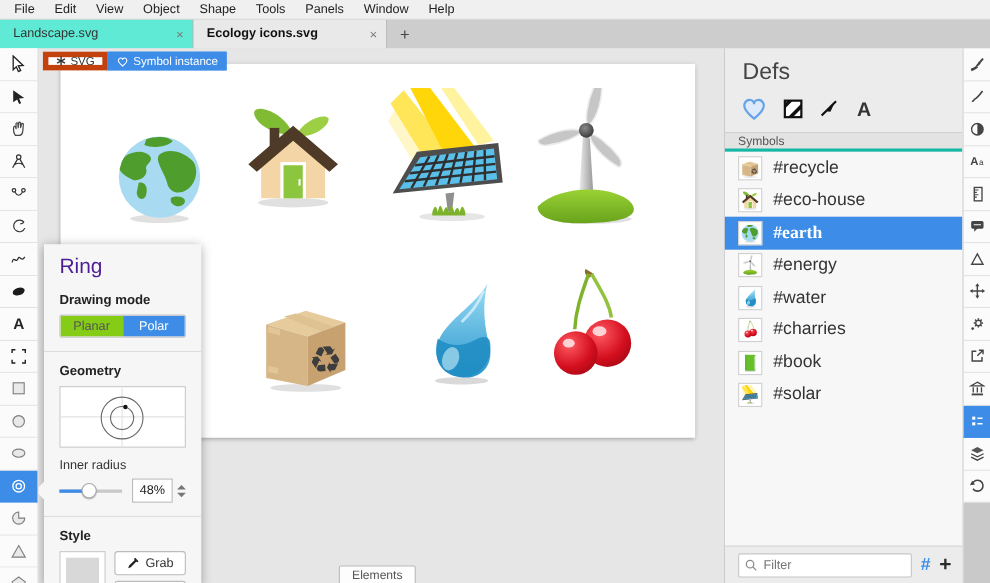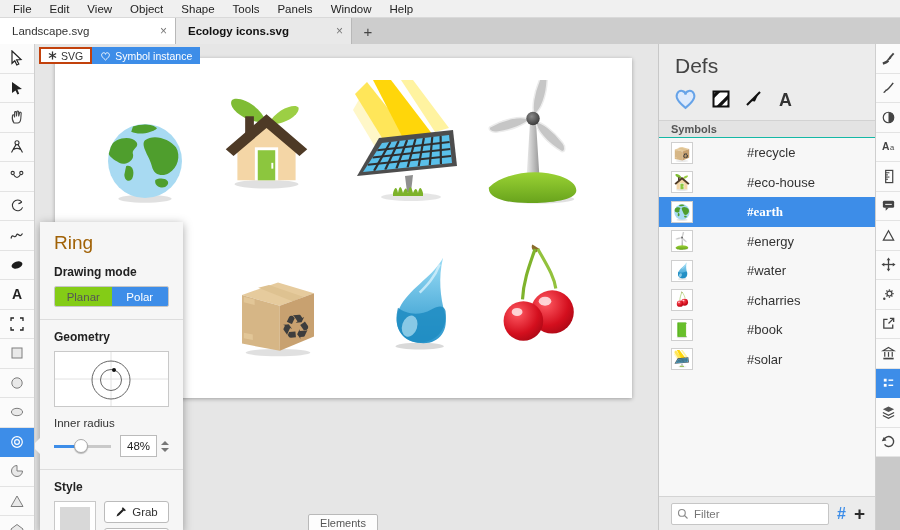--- a/index.html
+++ b/index.html
@@ -6,49 +6,49 @@
   html,body { width:900px; height:530px; overflow:hidden;
     font-family:"Liberation Sans", sans-serif; background:#e6e6e6; }
   
   .menubar { height:18px; background:#f0f0f0; display:flex; align-items:center;
     padding-left:4px; border-bottom:1px solid #d9d9d9; }
   .menu-item { font-size:11.5px; color:#222; padding:0 9px; cursor:default; }
   
   .tabstrip { height:26px; background:#cdcdcd; display:flex; }
   .tab { width:176px; display:flex; align-items:center; padding:0 8px 0 12px;
     border-right:1px solid #b8b8b8; font-size:11.5px; color:#333; }
-  .tab.inactive { background:#ffffff; }
+  .tab.inactive { background:#5eead4; }
   .tab.active { background:#e9e9e9; font-weight:bold; color:#111;justify-content:center; }
   .tab-close { margin-left:auto; color:#777; font-size:12px; font-weight:normal; }
   .newtab { width:32px; display:flex; align-items:center; justify-content:center;
     font-size:15px; color:#444; }
   
   .main { display:flex; height:486px; }
   
   .ltoolbar { width:35px; background:#fbfbfb; border-right:1px solid #cfcfcf; }
   .tcell { width:100%; height:29.5px; display:flex; align-items:center;
     justify-content:center; border-bottom:1px solid #e3e3e3; background:#fbfbfb; }
   .tcell.sel { background:#3d8de8; border-bottom-color:#3d8de8; }
   .ic { width:16px; height:16px; display:block; }
   
   .canvas { width:623px; position:relative; background:#e6e6e6; overflow:hidden; }
   .artboard { position:absolute; left:20px; top:14px; width:577px; height:340px;
     background:#fff; box-shadow:0 1px 4px rgba(0,0,0,.30); }
   .chips { position:absolute; left:4px; top:3px; display:flex; z-index:5; }
   .chip { height:17px; display:flex; align-items:center; gap:4px; padding:0 7px;
     font-size:10.5px; }
-  .chip-svg { background:#fff; border:2px solid #c2410c; color:#333; }
+  .chip-svg { background:#fff; border:5px solid #c2410c; color:#333; }
   .chip-sym { background:#3d8de8; color:#fff; border:1px solid #3d8de8; }
   .cicon { position:absolute; }
   
   .ringpanel { position:absolute; left:5px; top:178px; width:143px; height:310px;
     background:#f6f6f6; box-shadow:0 2px 9px rgba(0,0,0,.35); z-index:10; padding:10px 14px 0; }
   .ringpanel .callout { position:absolute; left:-8px; top:216px; width:0; height:0;
     border:8px solid transparent; border-right-color:#f6f6f6; border-left:none; }
-  .rp-title { font-size:19px; color:#a16207; margin-bottom:11px; }
+  .rp-title { font-size:19px; color:#4c1d95; margin-bottom:11px; }
   .rp-h { font-size:12px; font-weight:bold; color:#222; margin-bottom:7px; }
   .seg { display:flex; border:1px solid #c6c6c6; border-radius:2px; overflow:hidden; height:21px; }
   .seg > div { flex:1; display:flex; align-items:center; justify-content:center;
     font-size:11.5px; }
   .seg .off { background:#84cc16; color:#555; }
   .seg .on { background:#3d8de8; color:#fff; }
   .rp-div { border-top:1px solid #ddd; margin:12px -14px 10px; }
   .geo-box { background:#fff; border:1px solid #c9c9c9; height:56px; }
   .rp-lbl { font-size:11.5px; color:#333; margin:10px 0 6px; }
   .slider-row { display:flex; align-items:center; }
@@ -74,28 +74,28 @@
   .elements-btn { position:absolute; left:273px; bottom:-2px; width:70px; height:18px;
     background:#fdfdfd; border:1px solid #b9b9b9; border-radius:2px 2px 0 0;
     font-size:11px; color:#555; display:flex; align-items:flex-start; justify-content:center;
     padding-top:2px; z-index:6; }
   
   .defs { width:217px; background:#ececec; border-left:1px solid #c8c8c8;
     display:flex; flex-direction:column; }
   .defs-title { font-size:21px; color:#444; padding:10px 16px 2px; }
   .defs-cats { display:flex; align-items:center; gap:13px; padding:7px 14px 10px; }
   .symbols-bar { height:18px; background:#e3e3e3; border-top:1px solid #d2d2d2;
-    border-bottom:1px solid #14b8a6; font-size:11px; font-weight:bold; color:#555;
+    border-bottom:3px solid #14b8a6; font-size:11px; font-weight:normal; color:#555;
     line-height:17px; padding-left:12px; }
   .symlist { flex:1; background:#f7f7f7; }
   .symrow { height:29.5px; display:flex; align-items:center; gap:10px; padding-left:12px; }
   .symrow .thumb { width:22px; height:22px; background:#fff; border:1px solid #cfcfcf;
     display:flex; align-items:center; justify-content:center; }
   .symrow .thumb svg { width:18px; height:18px; }
-  .symrow .name { font-size:13px; color:#333;margin-left:44px; }
+  .symrow .name { font-size:16px; color:#333; }
   .symrow.sel { background:#3d8de8;font-family:Liberation Serif, serif; }
   .symrow.sel .name { color:#fff; font-weight:bold; }
   .defs-footer { height:34px; border-top:1px solid #d4d4d4; display:flex;
     align-items:center; padding:0 10px 0 12px; gap:8px; }
   .filter-wrap { position:relative; flex:1; }
   .filter-wrap svg { position:absolute; left:6px; top:5px; }
   .filter-input { width:100%; height:22px; border:1px solid #c6c6c6; border-radius:2px;
     background:#fff; font-size:11.5px; padding-left:22px; color:#333; font-family:inherit; }
   .hash-btn { color:#3d8de8; font-weight:bold; font-size:16px; }
   .add-btn { color:#2b2b2b; font-weight:bold; font-size:19px; line-height:19px; }

